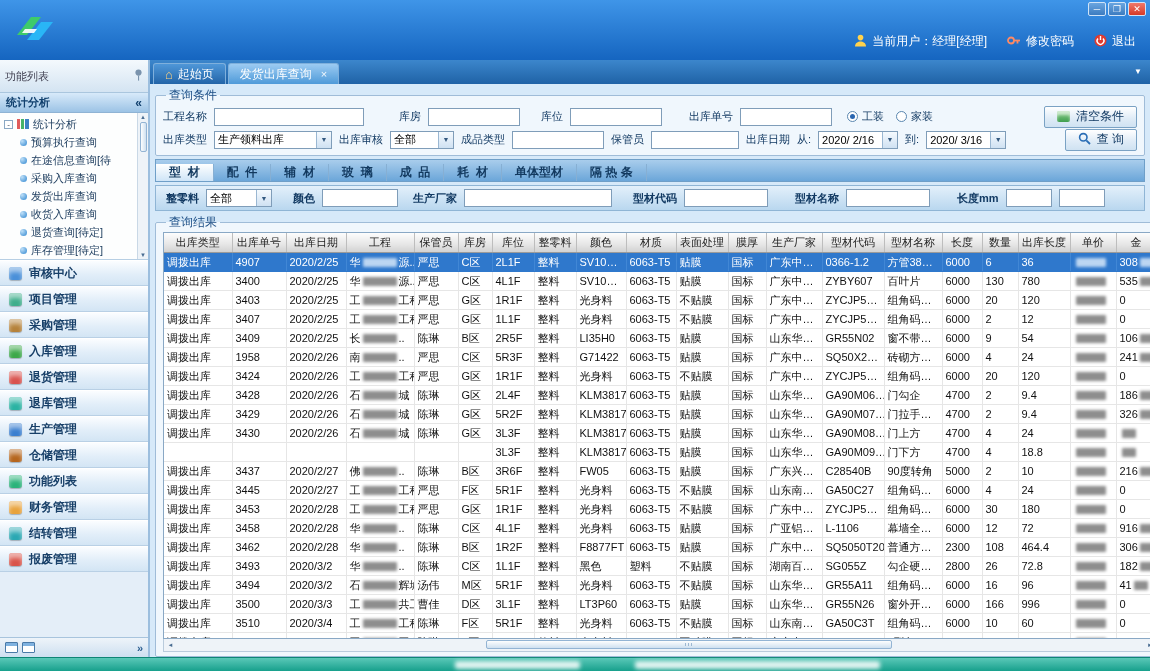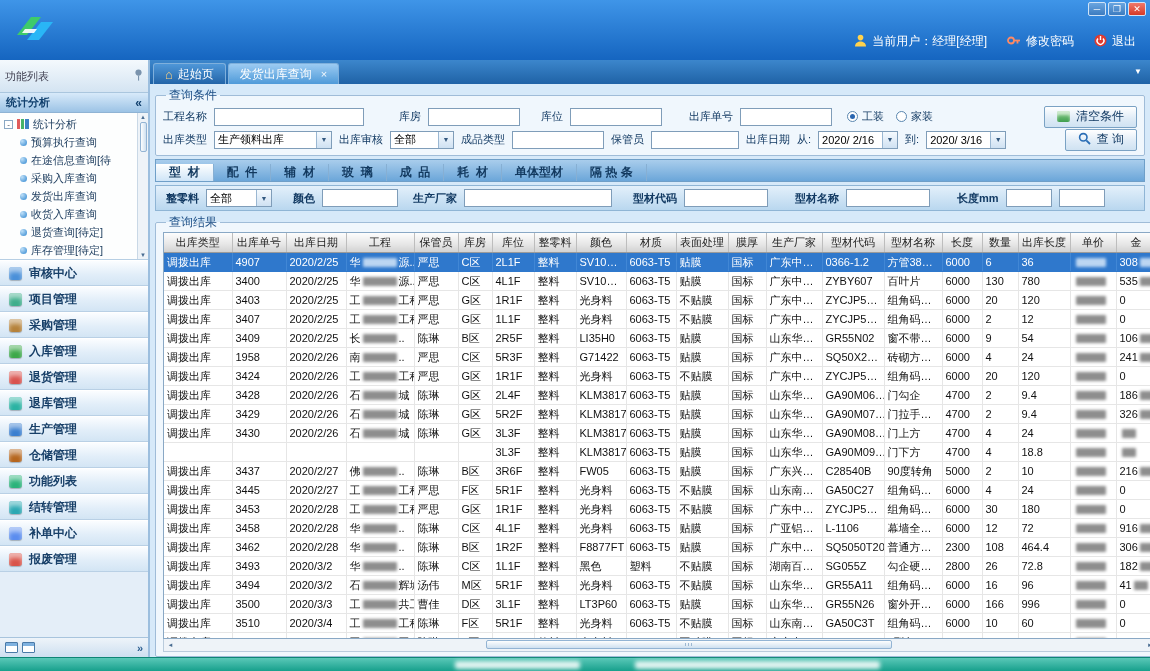--- a/index.html
+++ b/index.html
@@ -273,26 +273,26 @@
           </div>
           <div class="module">
             <span class="module-icon" style="background: rgb(181, 101, 29);"></span>
             <span class="module-label">仓储管理</span>
           </div>
           <div class="module">
             <span class="module-icon" style="background: rgb(43, 179, 122);"></span>
             <span class="module-label">功能列表</span>
           </div>
           <div class="module">
+            <span class="module-icon" style="background: rgb(232, 163, 61);"></span>
+            <span class="module-label">财务管理</span>
+          </div>
+          <div class="module">
             <span class="module-icon" style="background: rgb(43, 168, 179);"></span>
             <span class="module-label">结转管理</span>
-          </div>
-          <div class="module">
-            <span class="module-icon" style="background: rgb(91, 141, 239);"></span>
-            <span class="module-label">补单中心</span>
           </div>
           <div class="module">
             <span class="module-icon" style="background: rgb(217, 84, 74);"></span>
             <span class="module-label">报废管理</span>
           </div>
         </div>
       <div class="sb-bottom">
         <span class="sb-ic"></span>
         <span class="sb-ic"></span>
         <span class="sb-expand">»</span>

